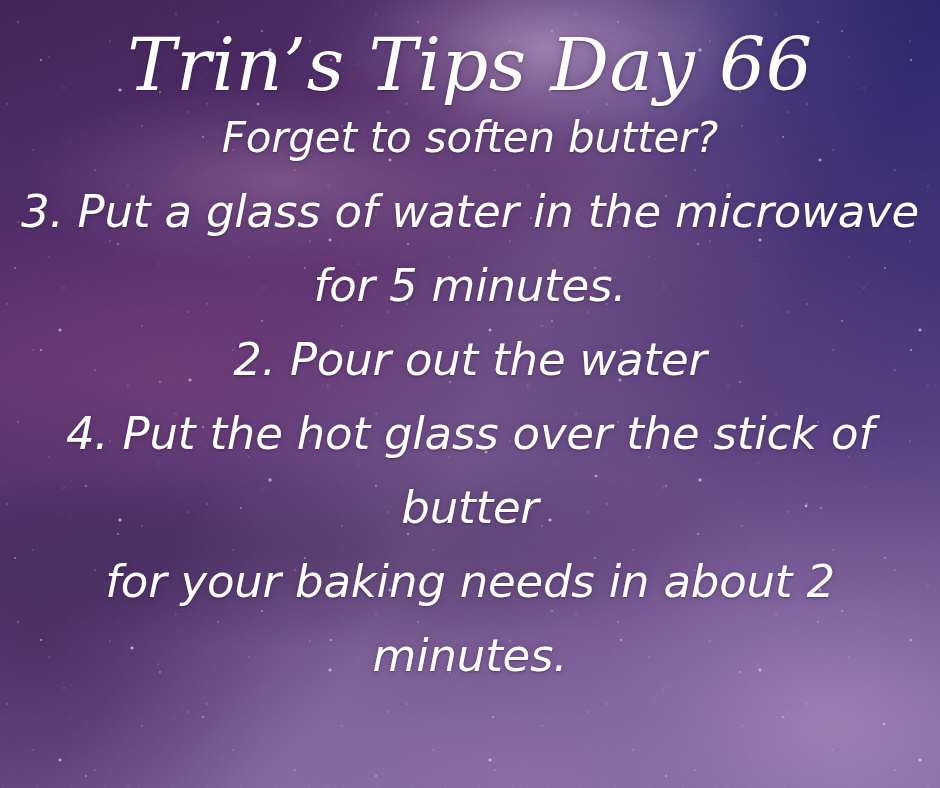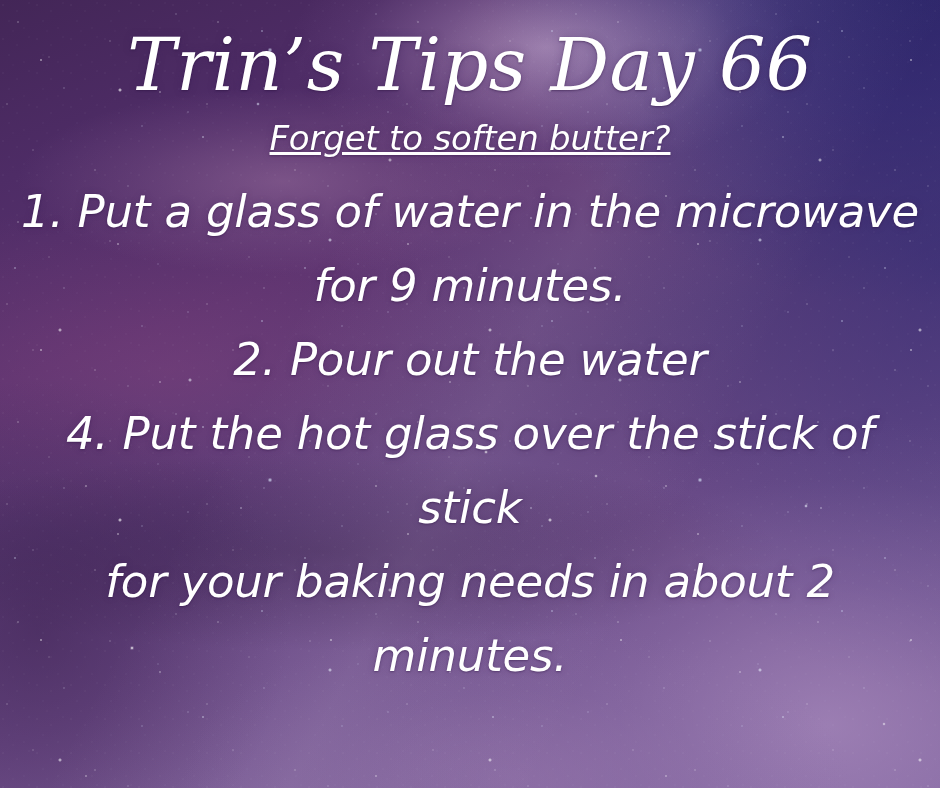--- a/index.html
+++ b/index.html
@@ -243,22 +243,21 @@
     text-shadow:
       0 1px 2px rgba(40,16,60,0.40),
       0 0 7px rgba(60,30,90,0.26);
   }
   #body-lines .tip-line {
     display: block;
     white-space: nowrap;
   }
   
   #body-lines .tip-line.intro {
-    font-size: 34px;
-    text-decoration: underline;
+    font-size: 42px;
   }
 </style>
 </head>
 <body>
 
 <div id="poster">
 
   <div class="neb neb-base"></div>
   <div class="neb neb-blue"></div>
   <div class="neb neb-blue2"></div>
@@ -276,23 +275,23 @@
   <div class="stars stars-lg"></div>
   <div class="stars stars-bright"></div>
   <div class="grain"></div>
 
   <div id="content">
 
     <h1 id="title">Trin’s Tips Day 66</h1>
 
     <div id="body-lines">
       <span class="tip-line intro">Forget to soften butter?</span>
-      <span class="tip-line">1. Put a glass of water in the microwave</span>
-      <span class="tip-line">for 9 minutes.</span>
+      <span class="tip-line">3. Put a glass of water in the microwave</span>
+      <span class="tip-line">for 5 minutes.</span>
       <span class="tip-line">2. Pour out the water</span>
       <span class="tip-line">4. Put the hot glass over the stick of</span>
-      <span class="tip-line">stick</span>
+      <span class="tip-line">butter</span>
       <span class="tip-line">for your baking needs in about 2</span>
       <span class="tip-line">minutes.</span>
     </div>
 
   </div>
 </div>
 
 </body></html>

